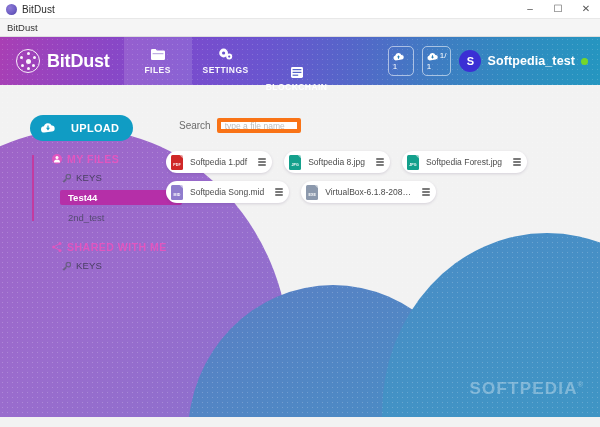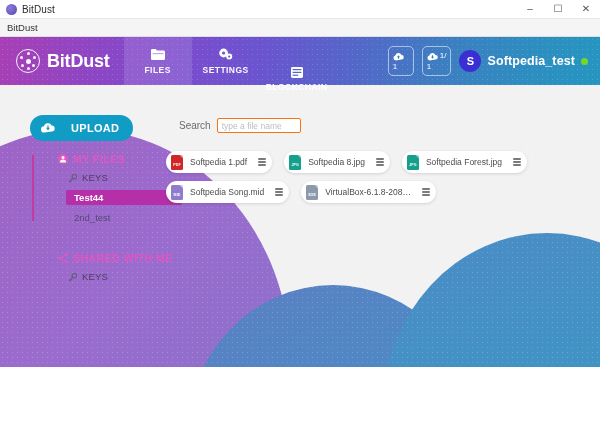--- a/index.html
+++ b/index.html
@@ -5,21 +5,21 @@
   * { box-sizing: border-box; margin: 0; padding: 0; }
   html, body {
     width: 600px; height: 427px;
     font-family: "Liberation Sans", sans-serif;
     background: #ffffff;
     overflow: hidden;
   }
 
   
   .window {
-    width: 600px; height: 367px;
+    width: 600px; height: 427px;
     position: relative;
     background: #f1f1f1;
     display: flex; flex-direction: column;
   }
   .titlebar {
     height: 19px;
     background: #ffffff;
     display: flex; align-items: center;
     padding-left: 6px;
     border-bottom: 1px solid #e8e8e8;
@@ -208,22 +208,22 @@
     background: #109cc4;
     color: #fff; font-size: 11px; font-weight: bold; letter-spacing: .3px;
     display: flex; align-items: center; gap: 16px;
     z-index: 6; cursor: pointer; border: none;
   }
 
   .tree {
     position: absolute; left: 32px; top: 66px;
     width: 150px; z-index: 6;
   }
-  .tree-group { position: relative; padding-left: 18px; }
-  .tree-group + .tree-group { margin-top: 25px; }
+  .tree-group { position: relative; padding-left: 12px; }
+  .tree-group + .tree-group { margin-top: 14px; }
   .tree-rail {
     position: absolute; left: 0; top: 4px; bottom: 4px;
     width: 2px; background: #c33ba0;
   }
   .group-head {
     display: flex; align-items: center; gap: 5px;
     padding-left: 8px; height: 15px; cursor: pointer;
   }
   .group-title {
     font-size: 10.5px; color: #e156c0; letter-spacing: .5px; font-weight: bold;
@@ -244,21 +244,21 @@
   .item-label { font-size: 9.5px; color: #554a72; }
 
   
   .search-row {
     position: absolute; left: 159px; top: 33px;
     display: flex; align-items: center; gap: 6px; z-index: 6;
   }
   .search-label { font-size: 10px; color: #6b6b6b; margin-left: 20px; }
   .search-input {
     width: 84px; height: 15px;
-    border: 1px solid #f97316; background: #fff;
+    border: 4px solid #f97316; background: #fff;
     border-radius: 2px;
     font-size: 8.5px; color: #333;
     padding: 0 4px;
     font-family: "Liberation Sans", sans-serif;
   }
   .search-input::placeholder { color: #bdbdbd; }
 
   
   .files {
     position: absolute; left: 166px; top: 66px;

